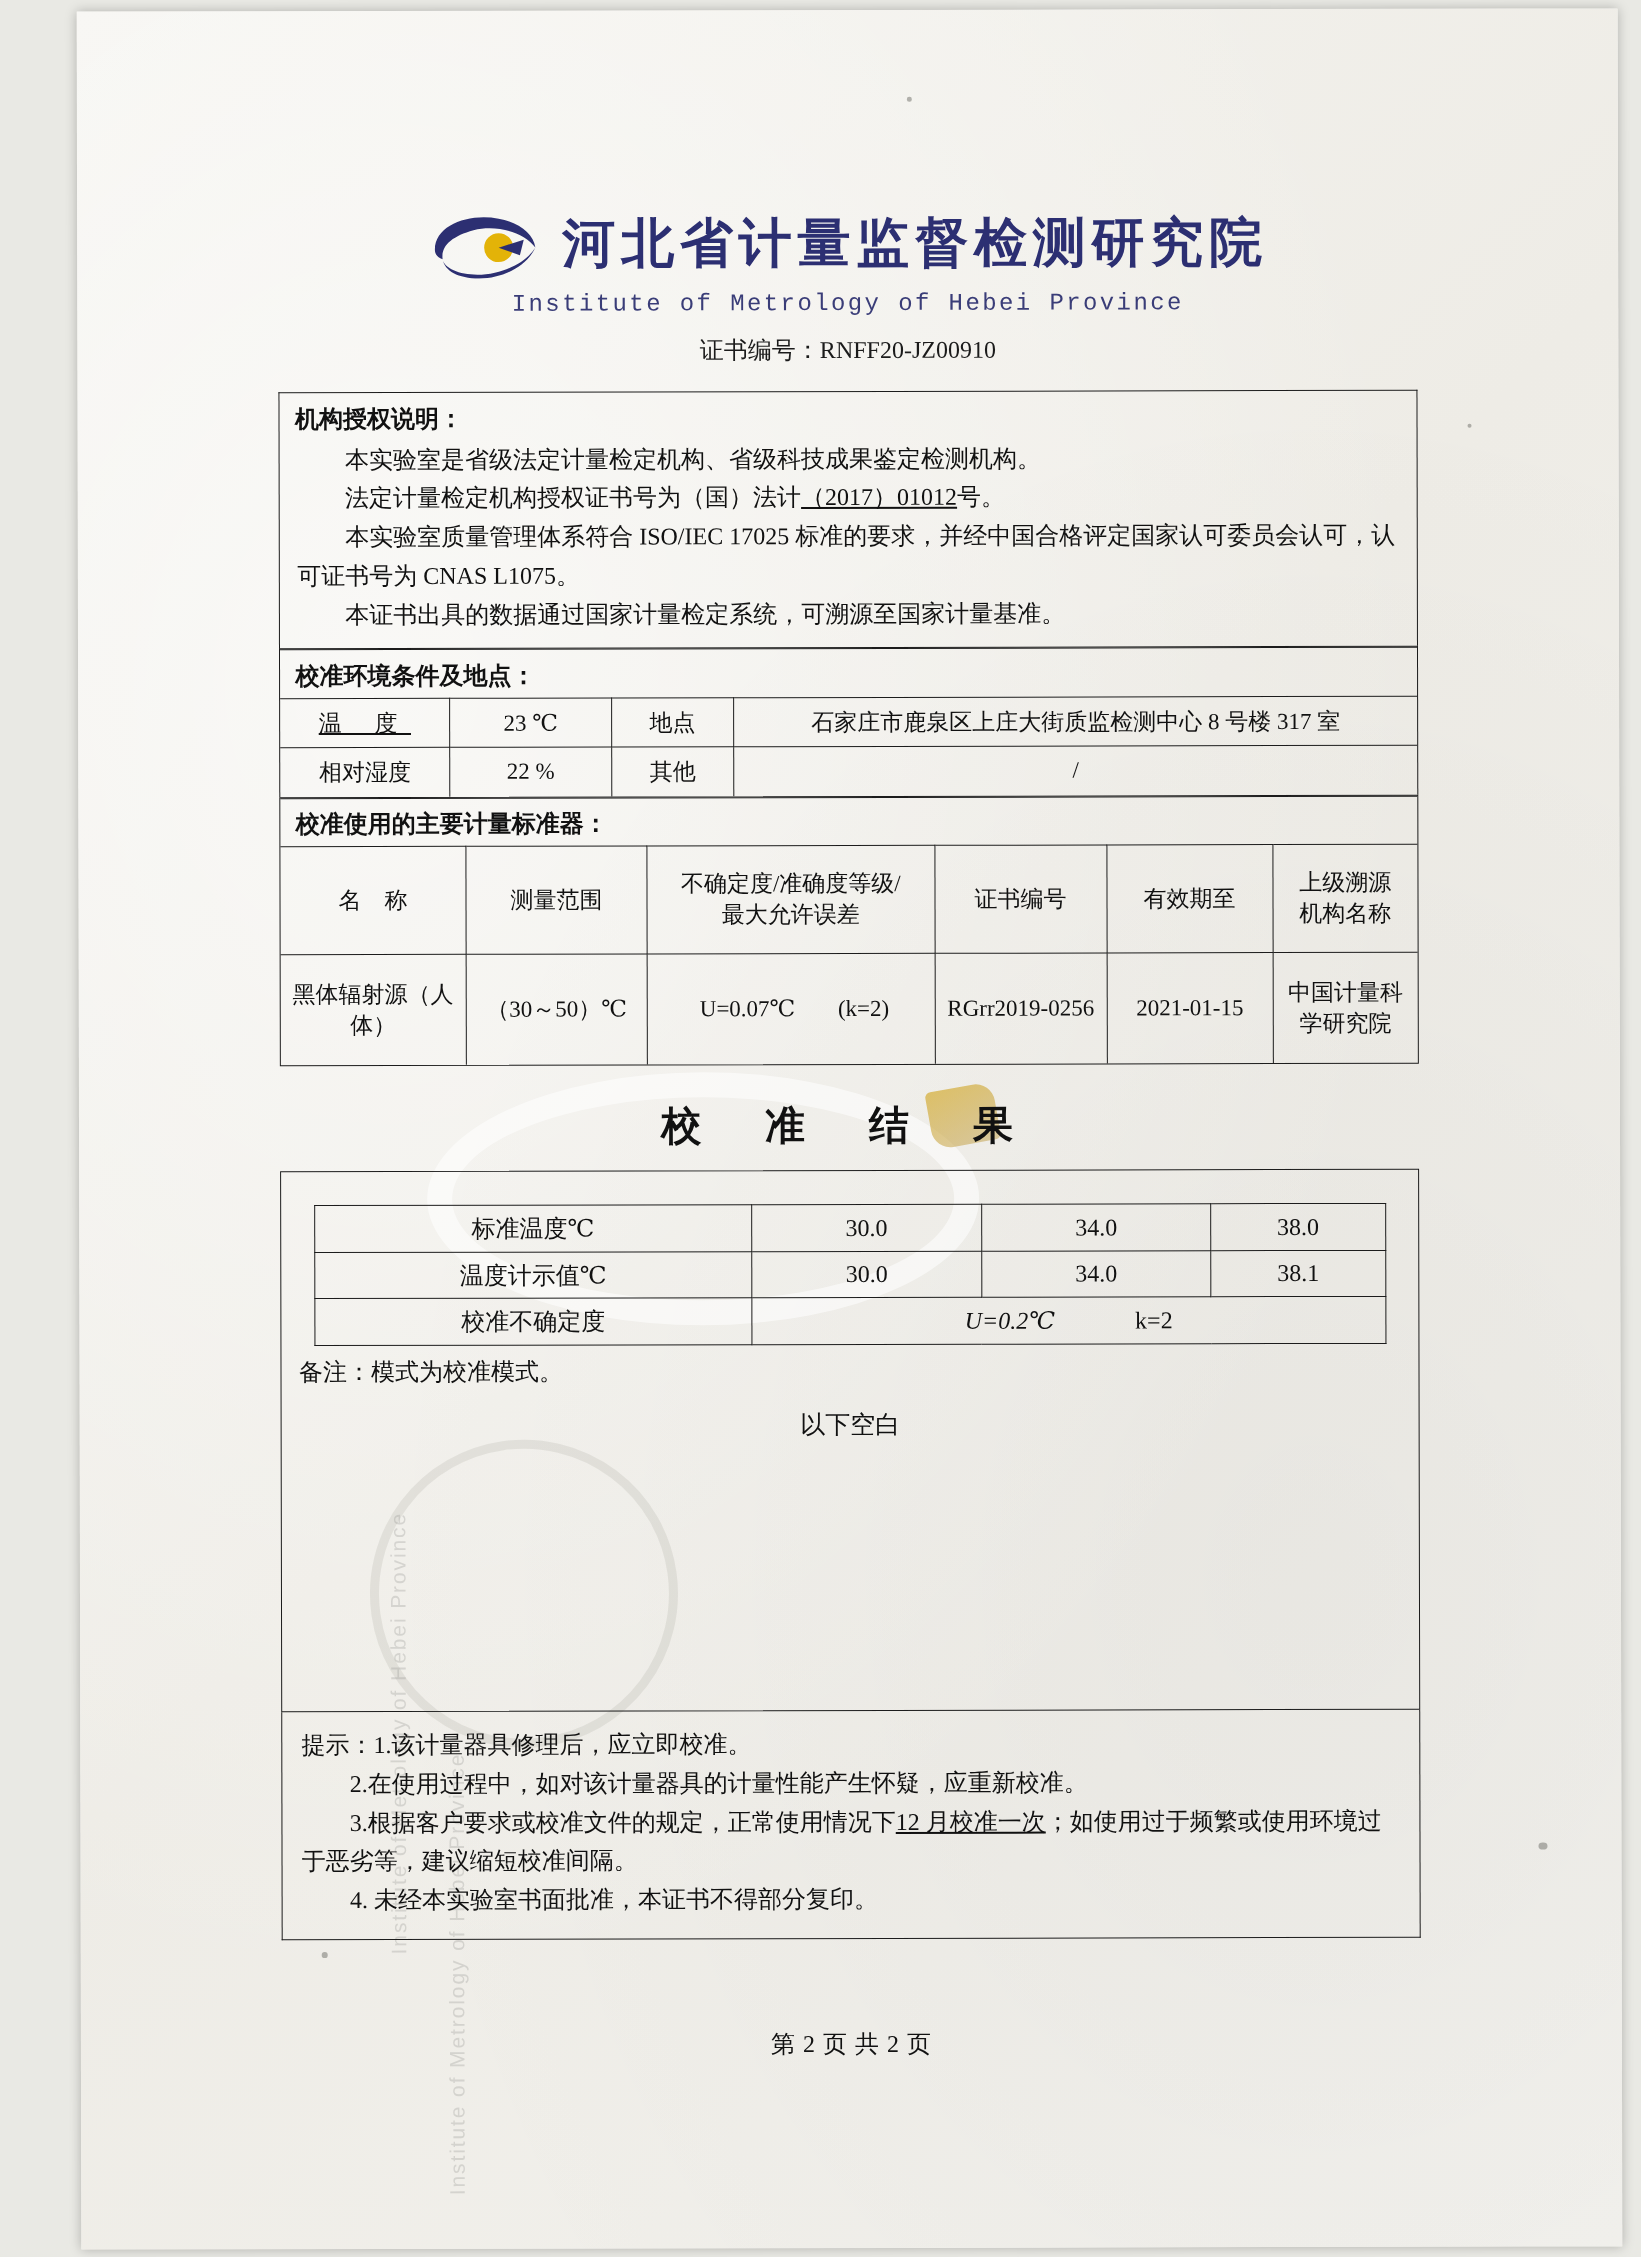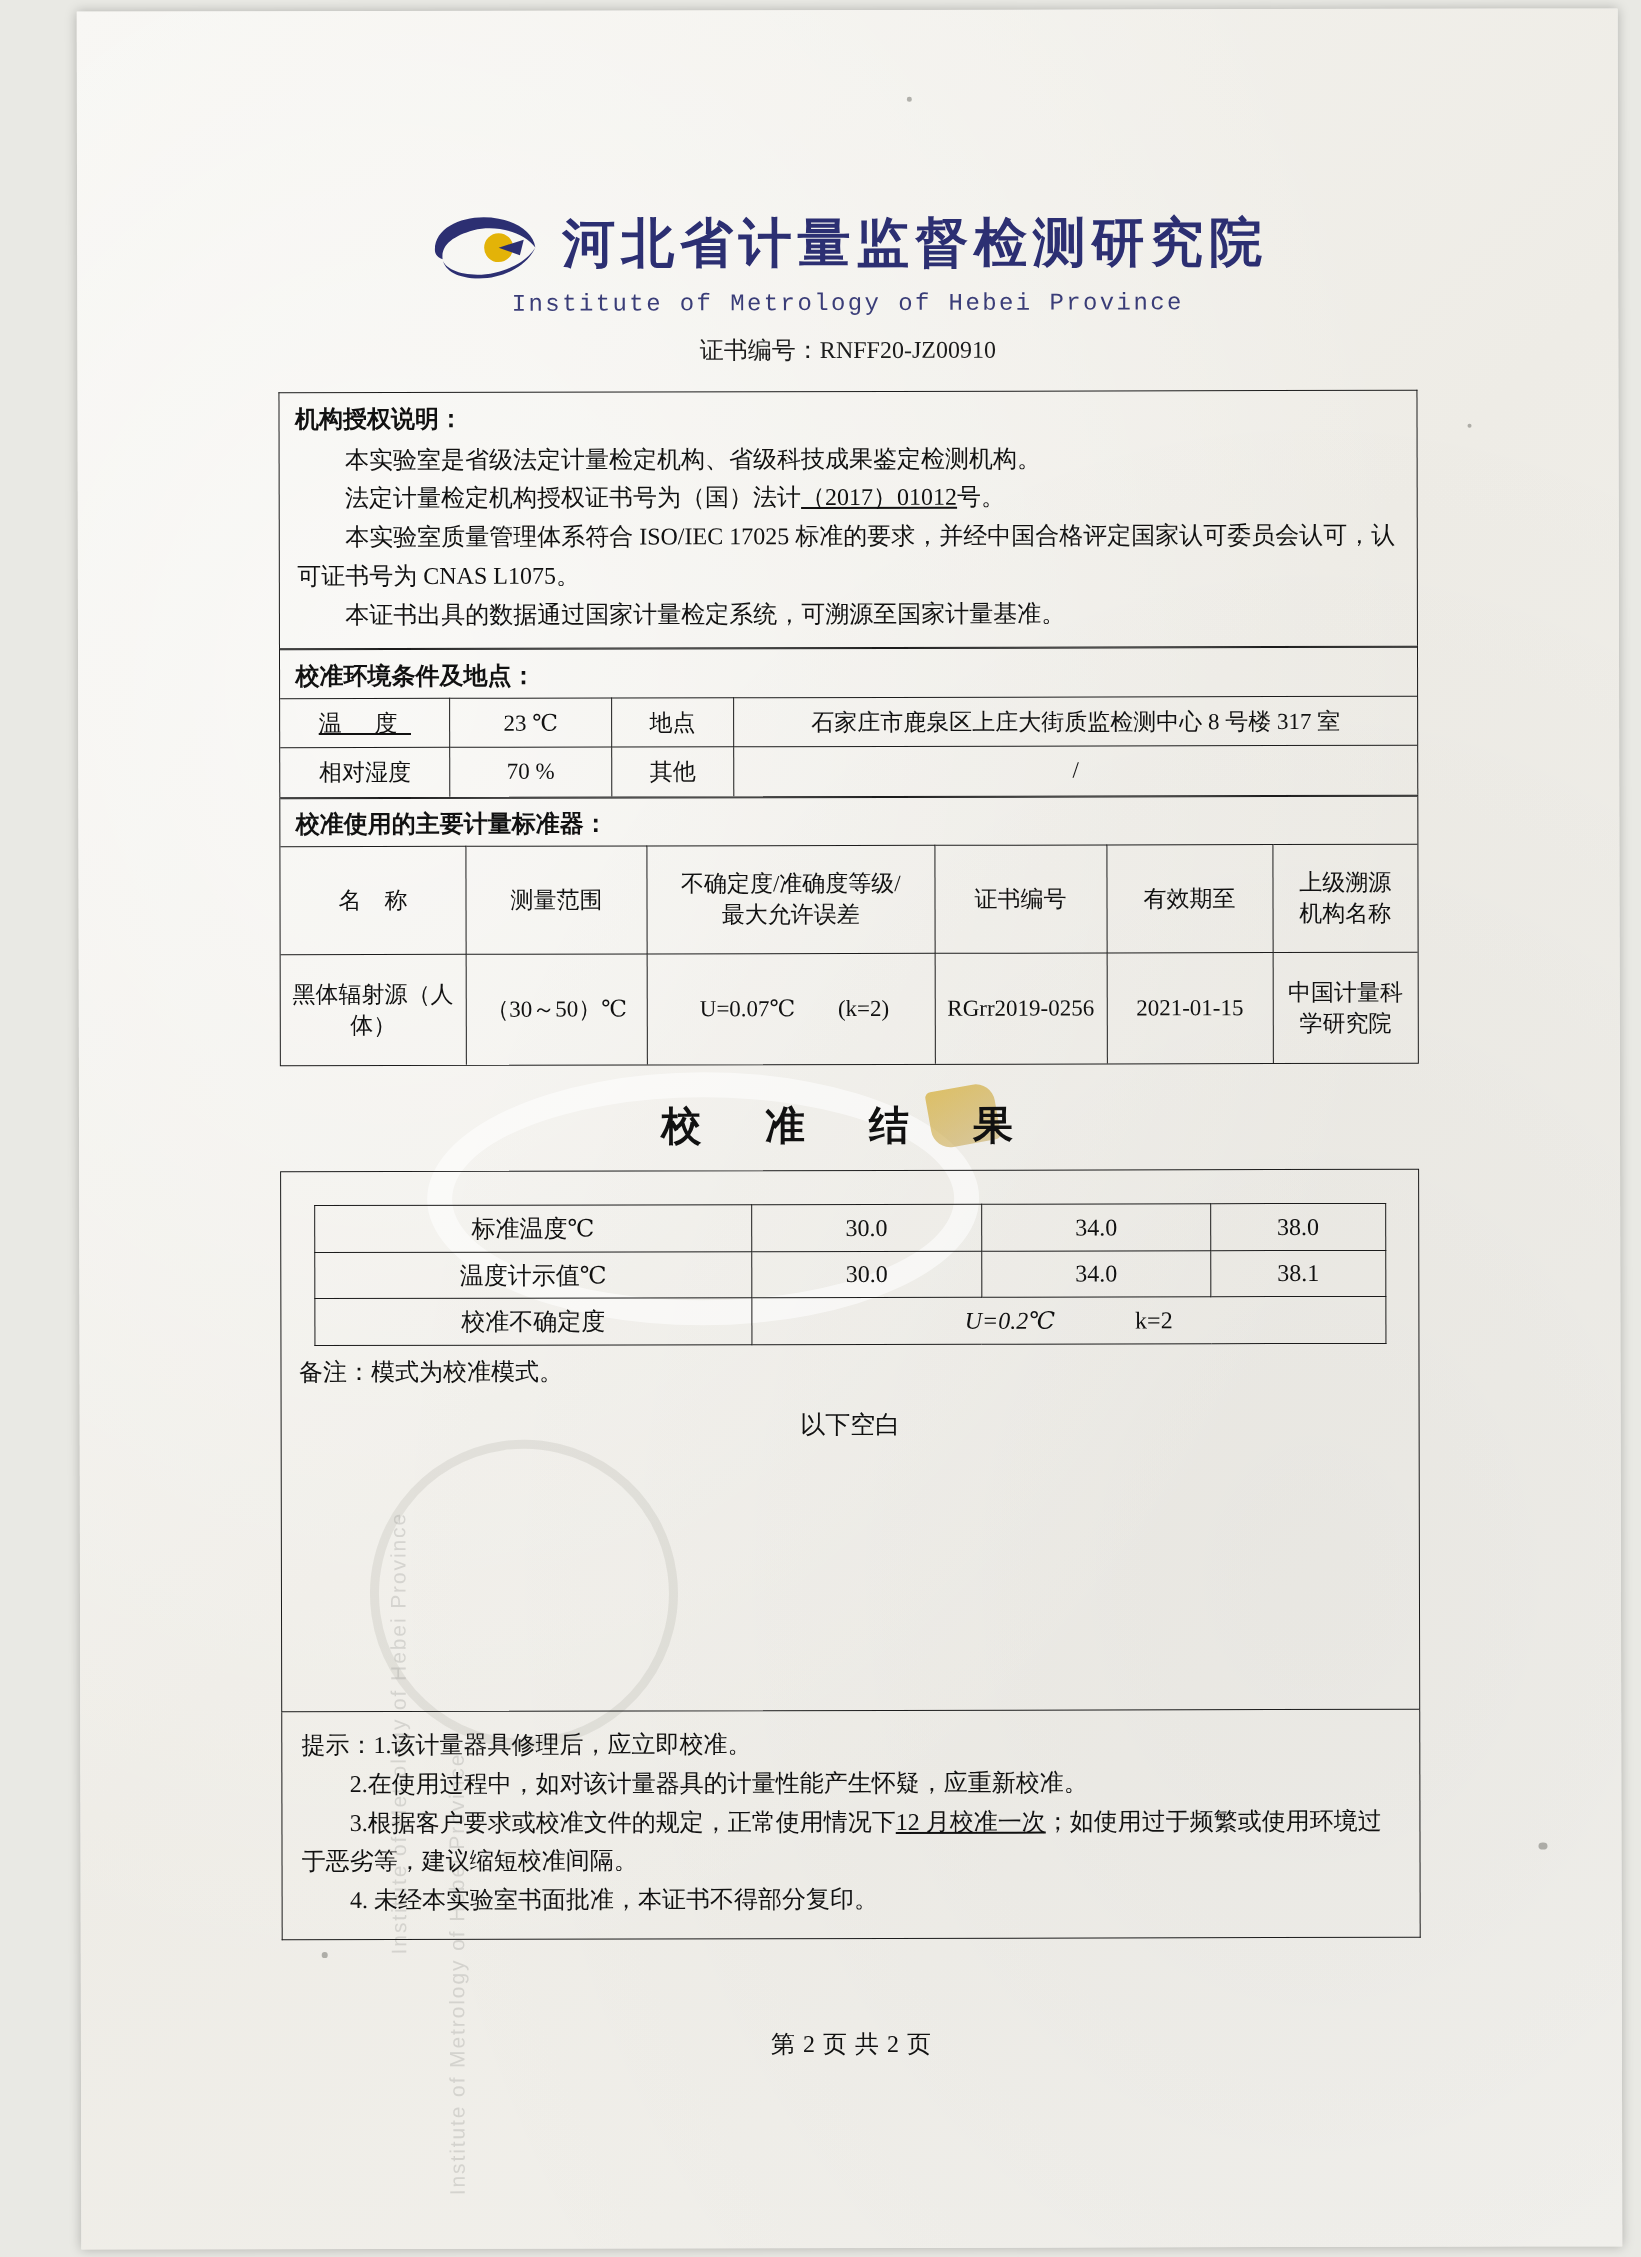--- a/index.html
+++ b/index.html
@@ -325,21 +325,21 @@
         <table class="grid noouter">
           <tbody>
               <tr>
             <td style="width:154px;" class="env-label">温 度</td>
             <td style="width:145px;">23 ℃</td>
             <td style="width:106px;">地点</td>
             <td class="td-left">石家庄市鹿泉区上庄大街质监检测中心 8 号楼 317 室</td>
           </tr>
           <tr>
             <td class="env-label-2">相对湿度</td>
-            <td>70 %</td>
+            <td>22 %</td>
             <td>其他</td>
             <td class="td-left">/</td>
           </tr>
         </tbody>
           </table>
       </div>
 
       <div class="box last">
         <div class="sec-head" style="border-top:1.9px solid #1c1c1c;">校准使用的主要计量标准器：</div>
         <table class="grid noouter std-table">

